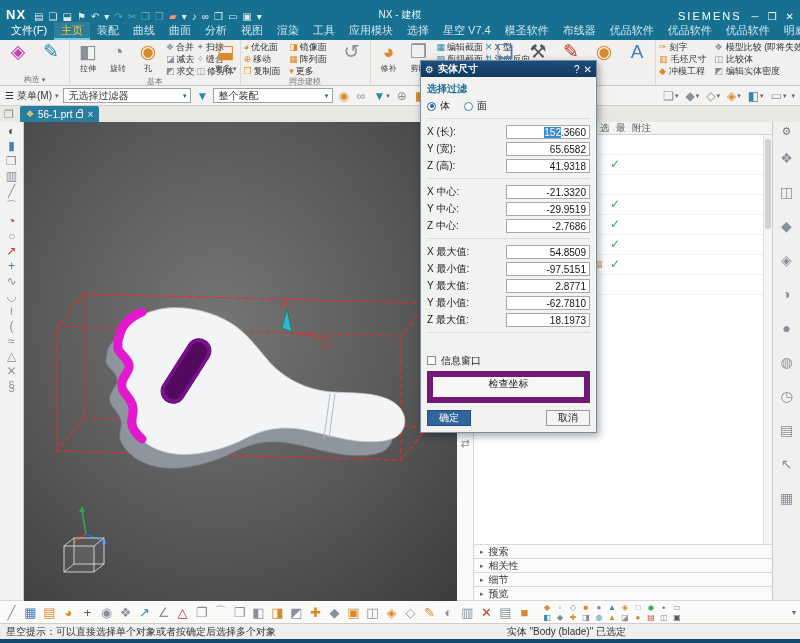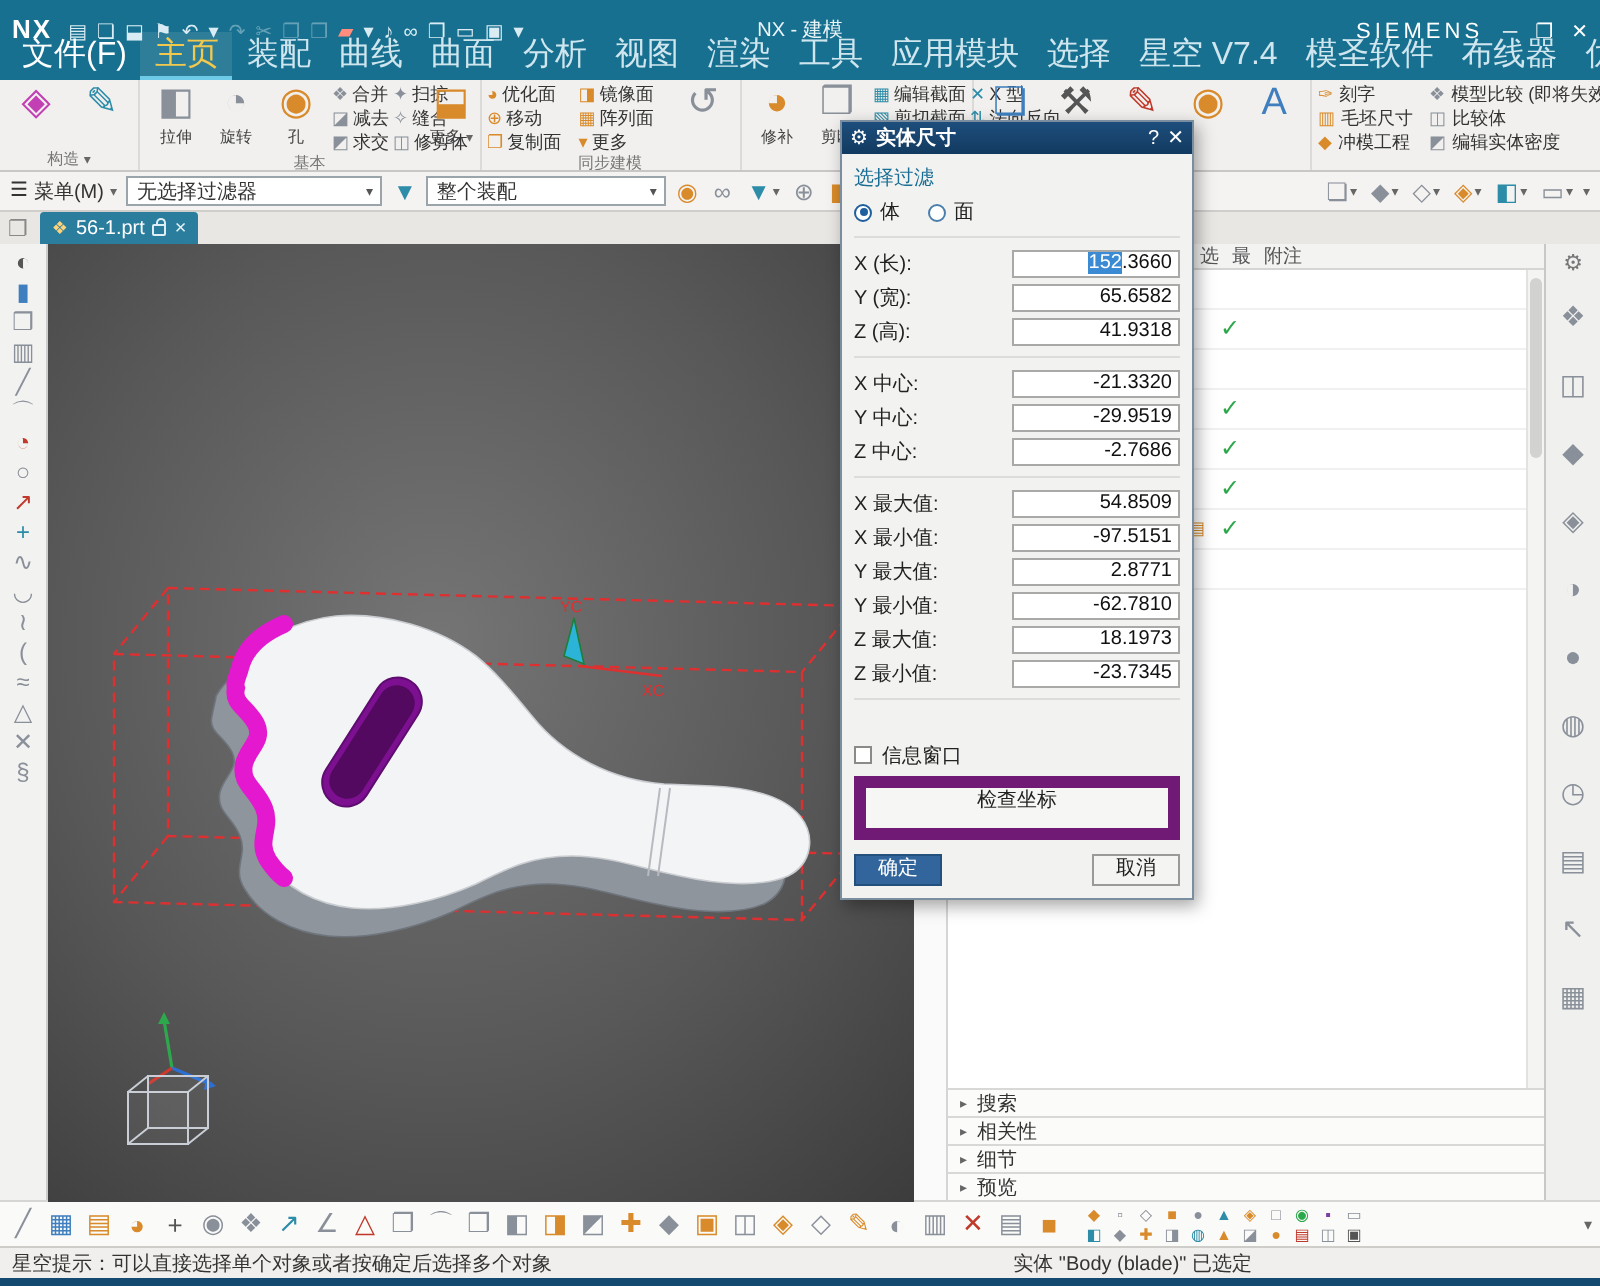--- a/index.html
+++ b/index.html
@@ -11,21 +11,21 @@
   .nxlogo{font-weight:bold;font-size:13px;letter-spacing:1px;margin-right:8px;color:#fff;}
   .qa{display:flex;align-items:center;gap:5px;font-size:10px;}
   .qa .qi{cursor:default;color:#d9ecf4;}
   .qa .dim{opacity:.4;}
   .qa .red{color:#ff8d7e;}
   .wtitle{position:absolute;left:0;right:0;text-align:center;font-size:10px;color:#eaf4f9;pointer-events:none;}
   .tbright{margin-left:auto;display:flex;align-items:center;gap:10px;z-index:2;}
   .brand{font-weight:normal;letter-spacing:2px;font-size:11px;color:#fff;}
   .winbtns{display:flex;gap:9px;font-size:10px;color:#fff;}
   
-  .tabsrow{height:18px;background:#17708f;display:flex;align-items:flex-end;color:#cfe6ef;font-size:16px;padding:0 4px;flex:none;}
+  .tabsrow{height:18px;background:#17708f;display:flex;align-items:flex-end;color:#cfe6ef;font-size:11px;padding:0 4px;flex:none;}
   .mtab{padding:1px 7px 2px;white-space:nowrap;cursor:default;}
   .mtab.file{color:#fff;}
   .mtab.active{color:#f2c94c;background:rgba(255,255,255,.10);border-bottom:2px solid #6ecbe8;padding-bottom:0;}
   
   .ribbon{height:46px;background:#f1f0ee;border-bottom:1px solid #c9c7c5;display:flex;flex:none;overflow:hidden;}
   .rgroup{display:flex;flex-direction:column;border-right:1px solid #dcdad7;padding:1px 3px 0;position:relative;}
   .rbody{display:flex;align-items:flex-start;gap:3px;flex:1;}
   .glabel{font-size:8px;color:#777;text-align:center;height:10px;line-height:10px;}
   .bigbtn{display:flex;flex-direction:column;align-items:center;width:30px;cursor:default;}
   .bigbtn .gi{font-size:19px;line-height:22px;}
@@ -89,30 +89,30 @@
   
   .statusbar{height:16px;background:#f0efed;border-top:1px solid #cfcdca;display:flex;align-items:center;font-size:10px;color:#333;padding:0 6px;flex:none;}
   .stsel{margin-left:auto;margin-right:168px;}
   .bottomstrip{height:4px;background:#154a70;flex:none;}
   
   .dialog{position:absolute;left:420px;top:60px;width:177px;background:#f2f2f1;border:1px solid #7b8ea0;box-shadow:2px 3px 8px rgba(0,0,0,.35);z-index:20;}
   .dtitle{height:16px;background:linear-gradient(#1d4e7c,#123a60);color:#fff;display:flex;align-items:center;padding:0 4px;gap:4px;}
   .dtitle .dtt{font-size:10px;font-weight:bold;flex:1;}
   .dtitle .dtb{font-size:10px;cursor:default;}
   .dbody{padding:5px 6px 6px;}
-  .dfl{font-size:10px;color:#1a6e96;margin-bottom:3px;}
+  .dfl{font-size:10px;color:#1a6e96;margin-bottom:3px;font-weight:bold;}
   .radios{display:flex;gap:14px;margin-bottom:5px;}
   .radio{display:flex;align-items:center;gap:4px;font-size:10px;color:#222;cursor:default;}
   .rdot{width:9px;height:9px;border:1px solid #4a7fae;border-radius:50%;background:#fff;position:relative;}
   .radio.on .rdot{border-color:#1f5f9e;}
   .radio.on .rdot:after{content:"";position:absolute;inset:1.5px;background:#1f5f9e;border-radius:50%;}
   .dsep{border-top:1px solid #dcdcda;margin:4px 0;}
   .frow{display:flex;align-items:center;height:17px;}
   .frow .flab{font-size:10px;color:#222;flex:1;}
-  .finput{width:84px;height:14px;background:#fff;border:1px solid #a9a9a7;font-size:10px;color:#111;display:flex;align-items:center;justify-content:flex-end;padding:0 3px;overflow:hidden;white-space:nowrap;}
+  .finput{width:84px;height:14px;background:#fff;border:1px solid #a9a9a7;font-size:10px;color:#111;display:flex;align-items:flex-end;justify-content:flex-end;padding:0 3px;overflow:hidden;white-space:nowrap;}
   .finput .fsel{background:#3b8bd4;color:#fff;}
   .chkrow{display:flex;align-items:center;gap:5px;height:15px;margin-top:20px;}
   .chk{width:9px;height:9px;border:1px solid #8a8a88;background:#fff;}
   .chklab{font-size:10px;color:#222;}
   .wbtn{width:100%;height:32px;background:#f6f6f5;border:6px solid #701a75;font-size:10px;color:#222;margin-top:3px;cursor:default;text-align:center;line-height:14px;}
   .dbtns{display:flex;justify-content:space-between;gap:6px;margin-top:7px;}
   .okbtn{width:44px;height:16px;background:#31659c;border:1px solid #24507e;color:#fff;font-size:10px;text-align:center;line-height:14px;cursor:default;}
   .cabtn{width:44px;height:16px;background:#f4f4f3;border:1px solid #9a9a98;color:#222;font-size:10px;text-align:center;line-height:14px;cursor:default;}
 </style>
 </head>
@@ -793,27 +793,20 @@
             <span>-62.7810</span>
           </span>
         </div>
         <div class="frow">
           <span class="flab">Z 最大值:</span>
           <span class="finput">
             <span class="fsel"></span>
             <span>18.1973</span>
           </span>
         </div>
-        <div class="frow">
-          <span class="flab">Z 最小值:</span>
-          <span class="finput">
-            <span class="fsel"></span>
-            <span>-23.7345</span>
-          </span>
-        </div>
       </div>
     <div class="dsep"></div>
     <div class="chkrow">
       <span class="chk"></span>
       <span class="chklab">信息窗口</span>
     </div>
     <div class="wbtn">检查坐标</div>
     <div class="dbtns">
       <div class="okbtn">确定</div>
       <div class="cabtn">取消</div>

